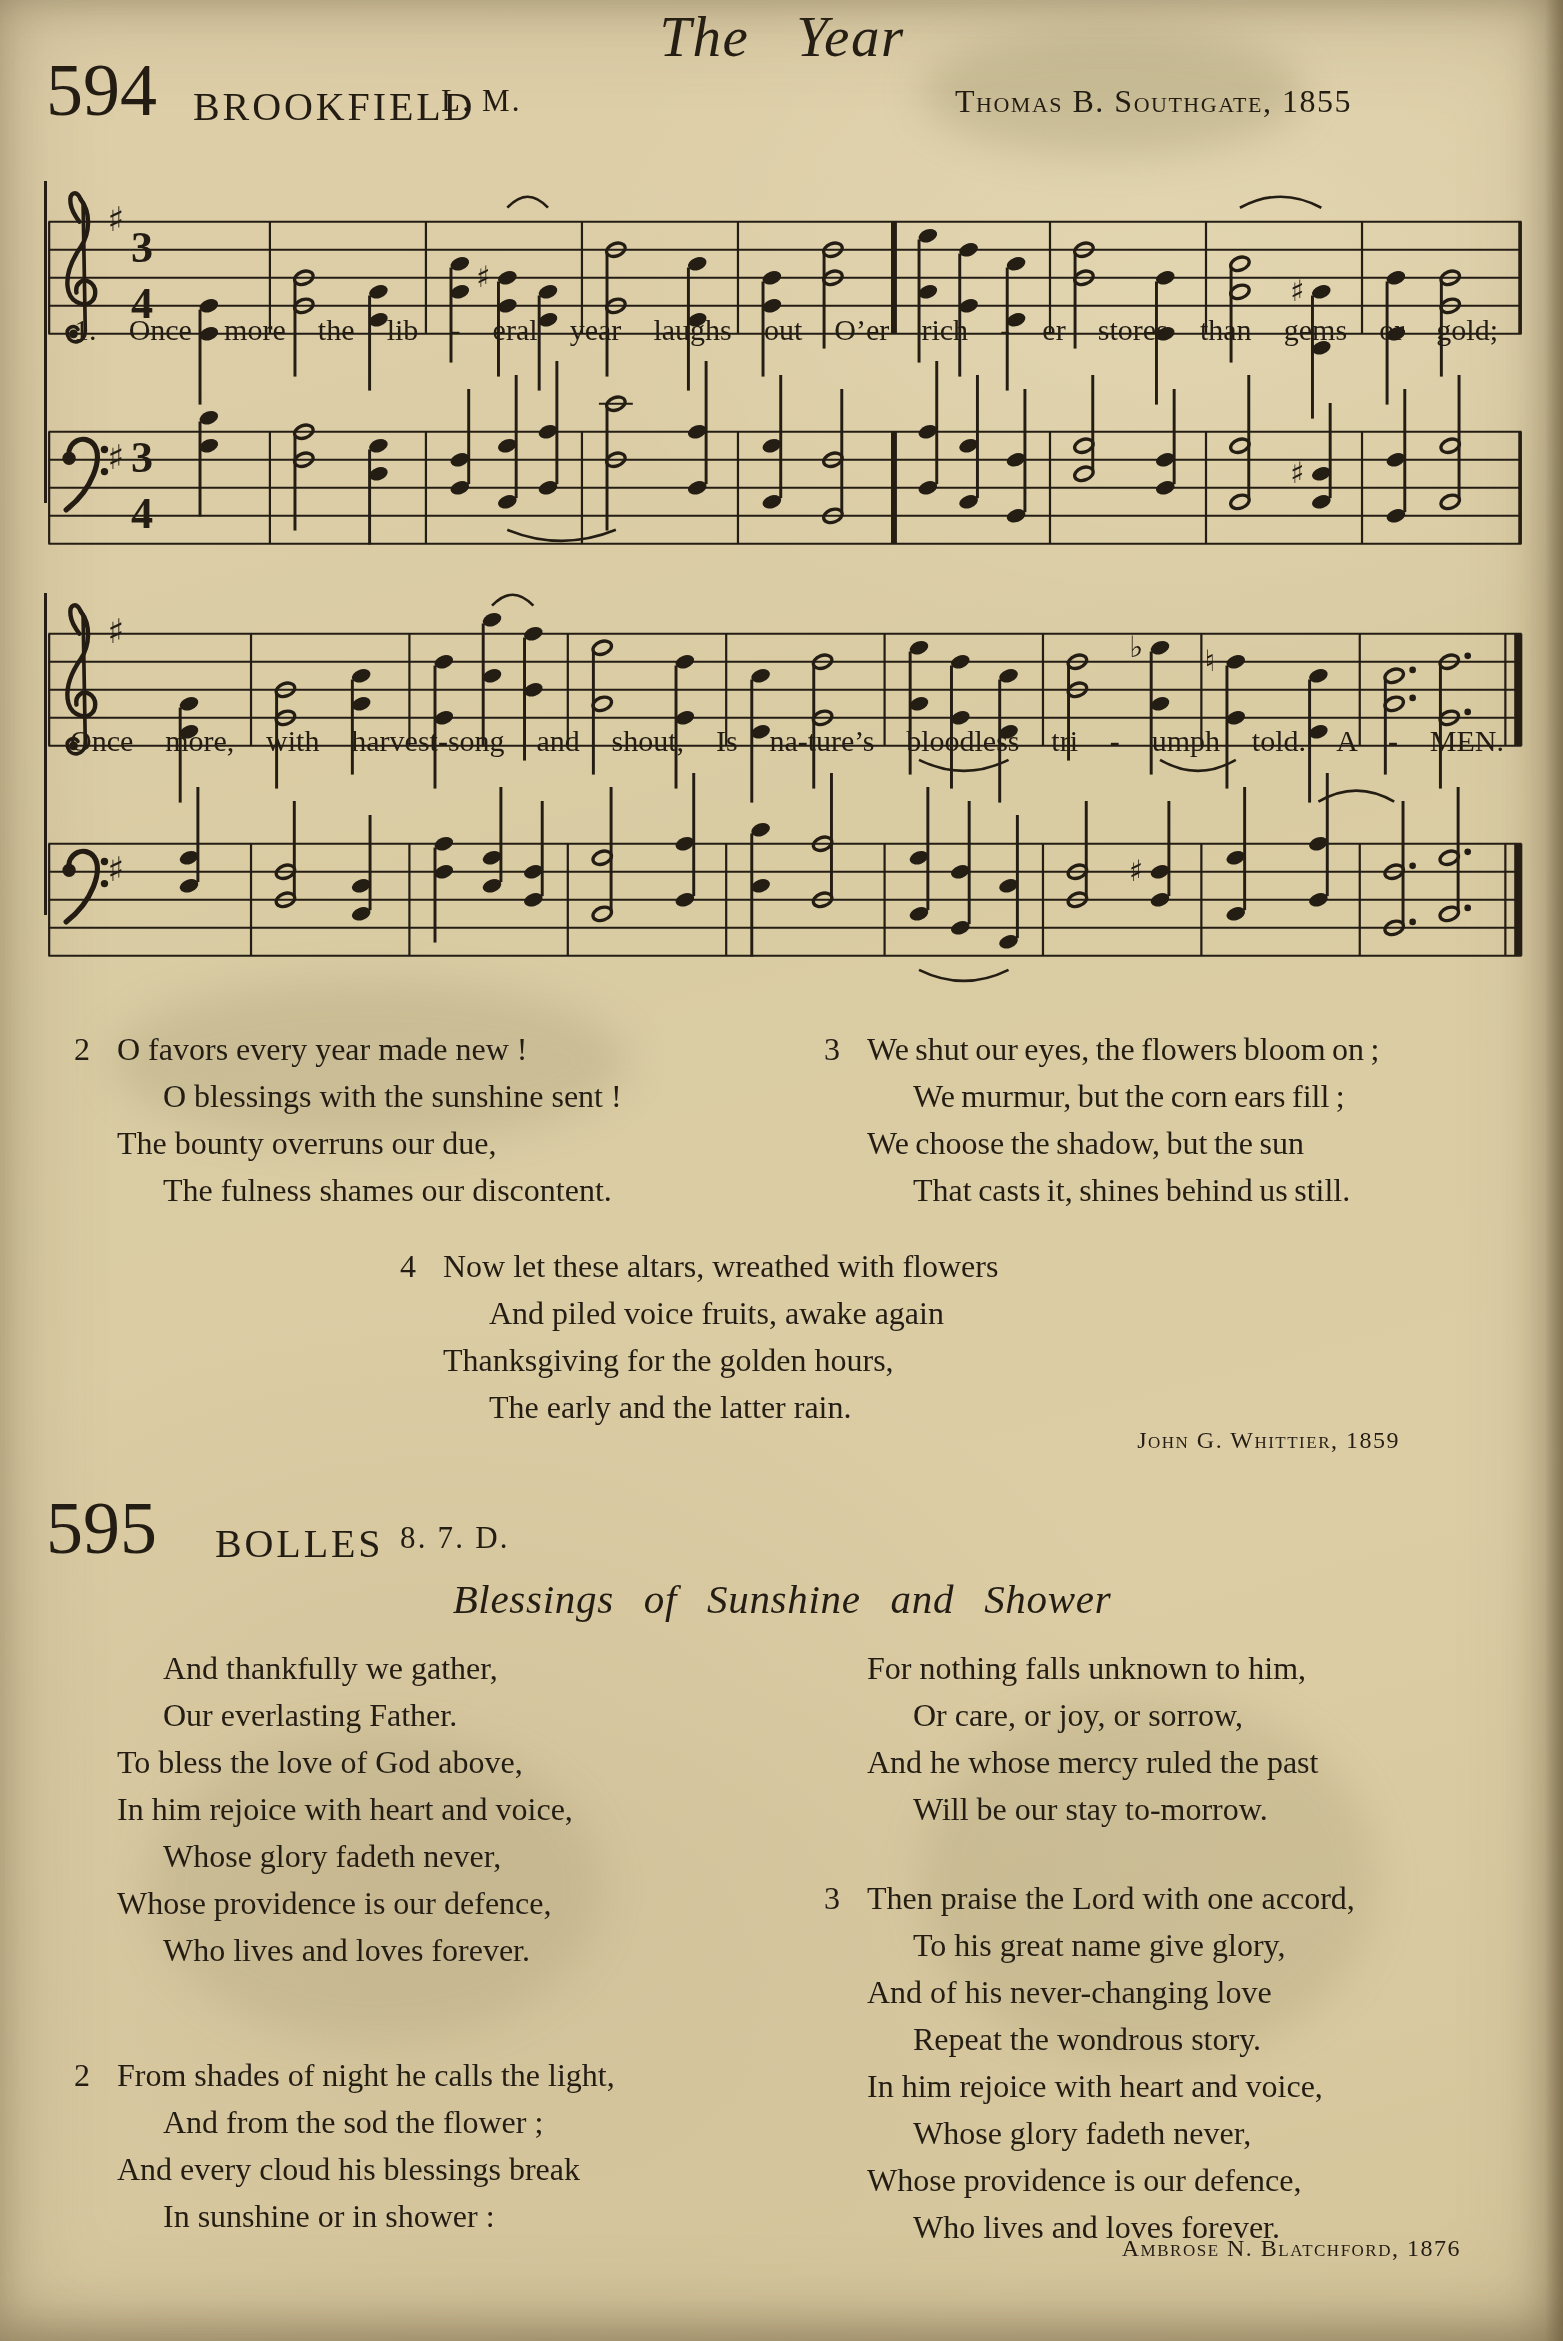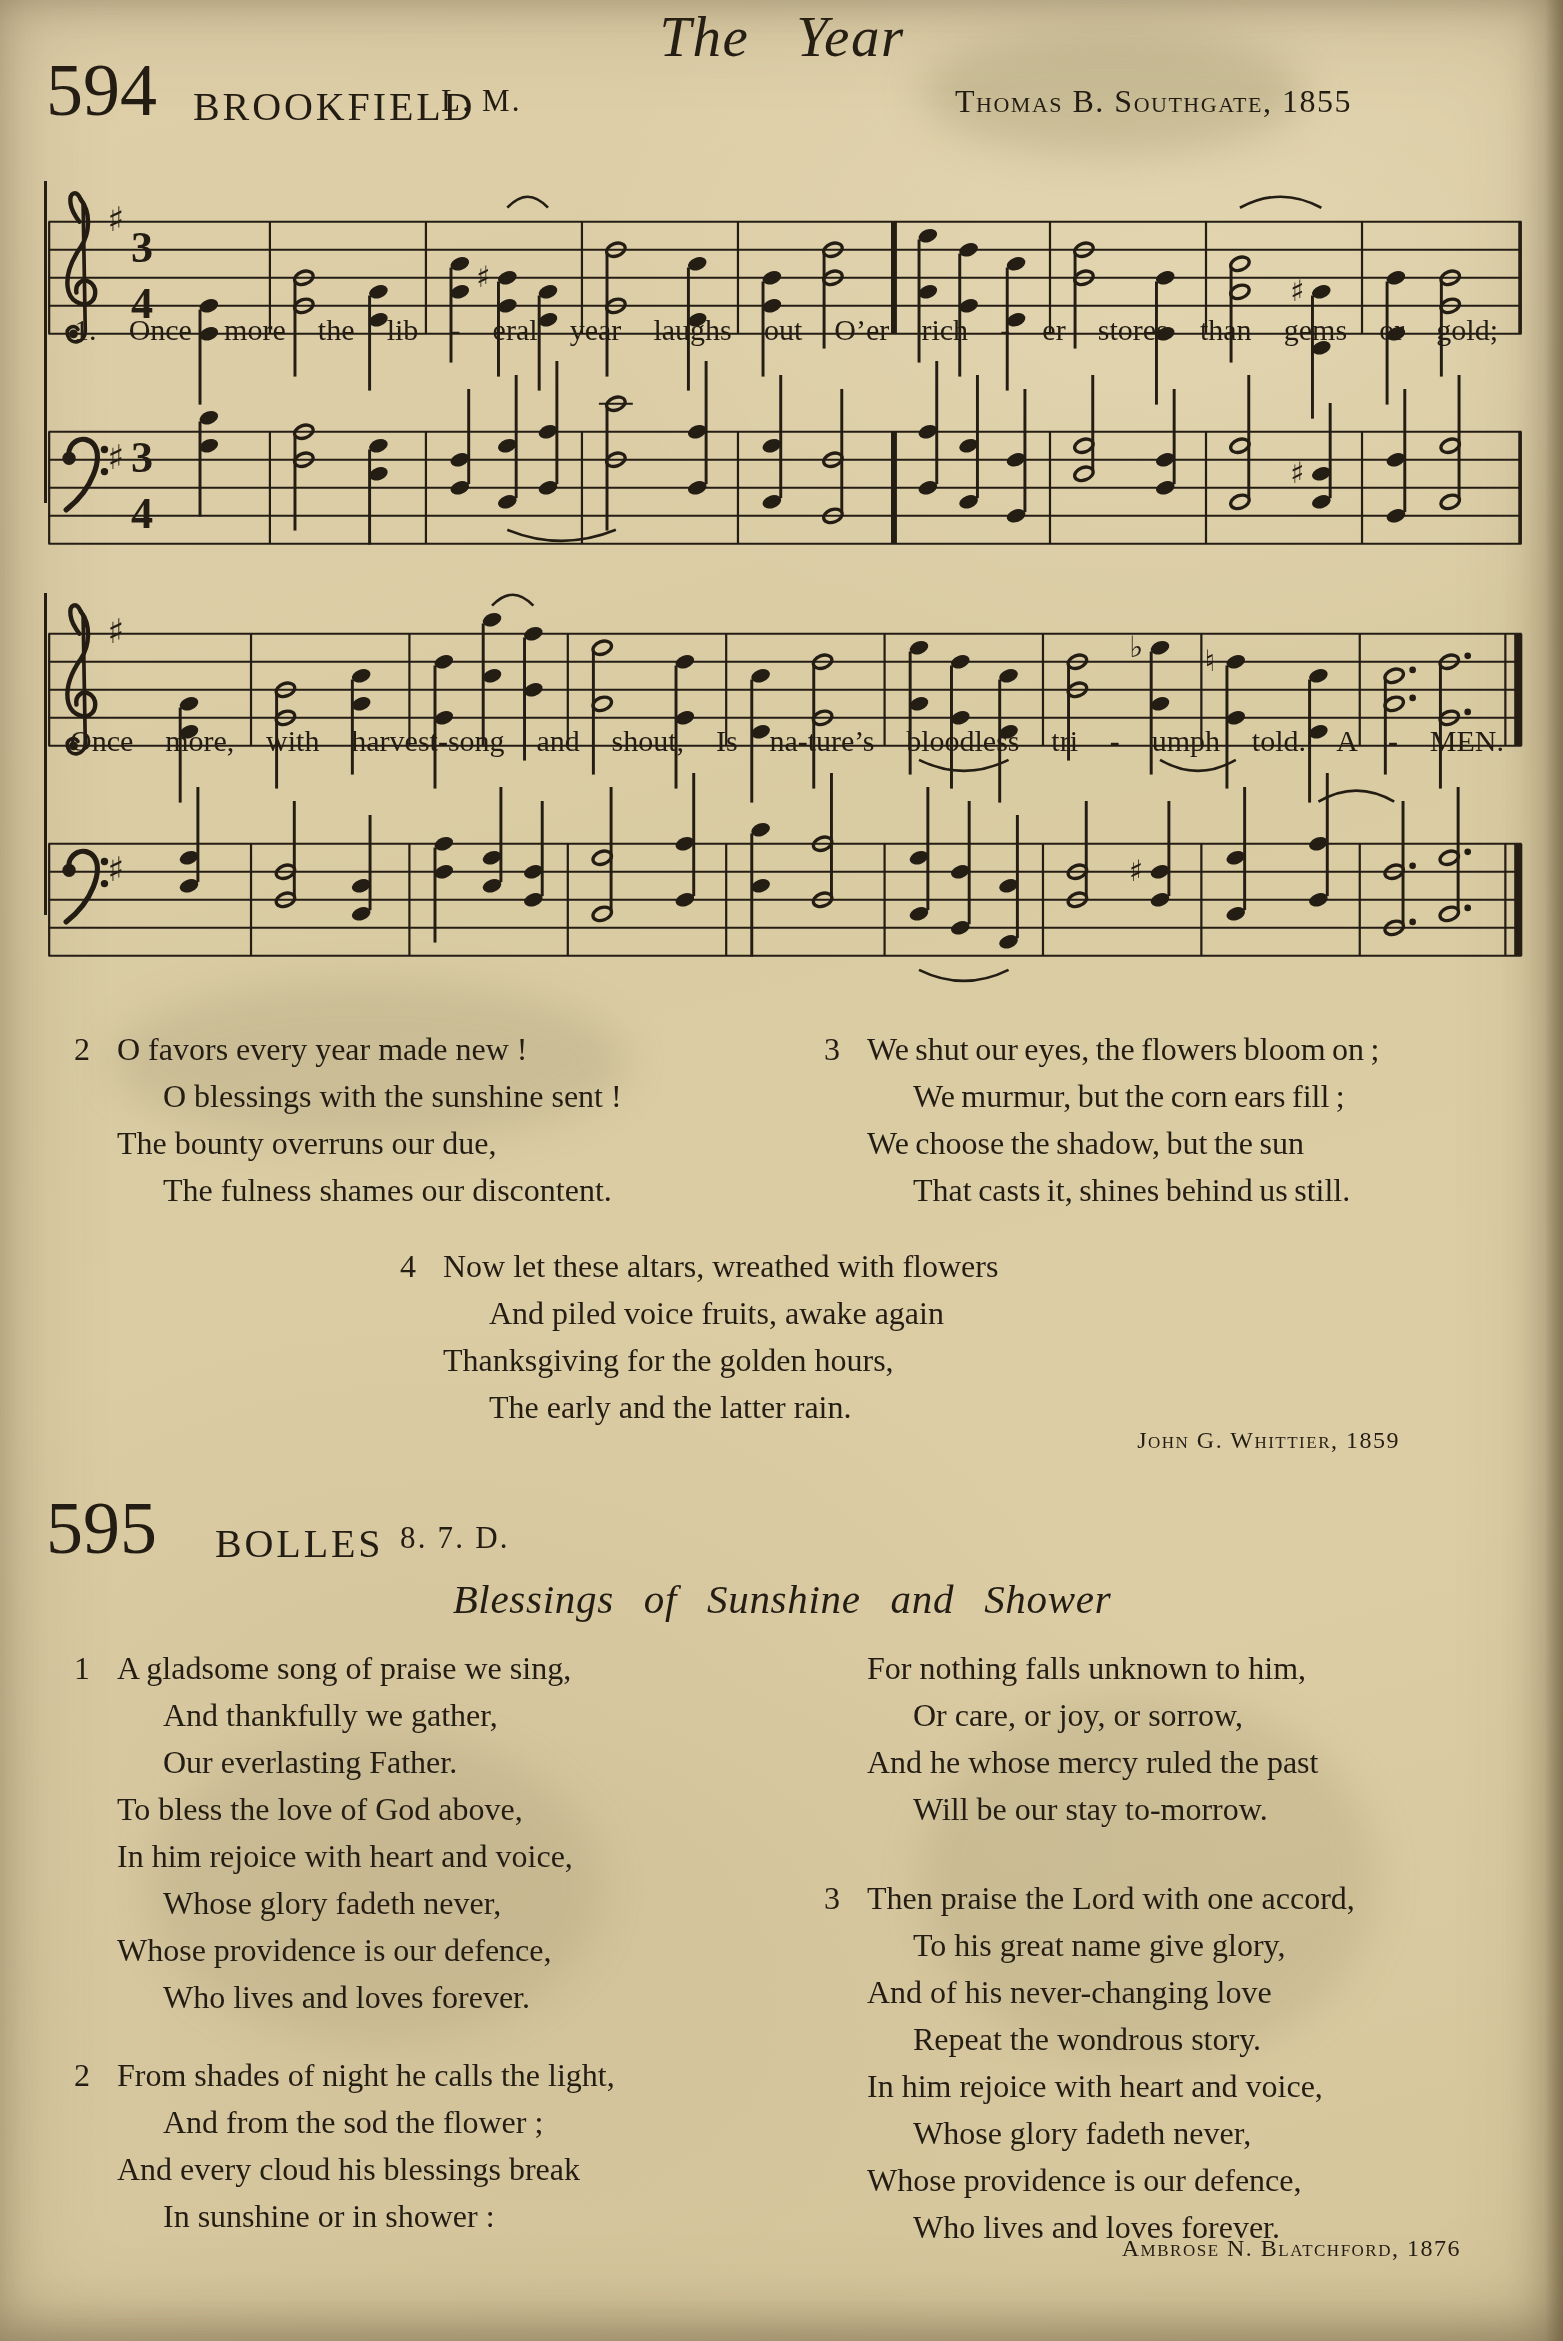--- a/index.html
+++ b/index.html
@@ -462,21 +462,20 @@
 
   <div class="abs attribution" style="left:737px;top:1427px;width:663px;">John G. Whittier, 1859</div>
 
   <div class="abs hymn-number" style="left:46px;top:1491px;">595</div>
   <div class="abs tune-name" style="left:215px;top:1520px;">BOLLES</div>
   <div class="abs tune-meter" style="left:400px;top:1520px;">8. 7. D.</div>
 
   <div class="abs subtitle" style="top:1575px;">Blessings of Sunshine and Shower</div>
 
   <div class="abs verse" style="left:74px;top:1645px;width:708px;">
-      <div class="vline"><span class="vnum">1</span>A gladsome song of praise we sing,</div>
       <div class="vline ind">And thankfully we gather,</div>
       <div class="vline ind">Our everlasting Father.</div>
       <div class="vline">To bless the love of God above,</div>
       <div class="vline">In him rejoice with heart and voice,</div>
       <div class="vline ind">Whose glory fadeth never,</div>
       <div class="vline">Whose providence is our defence,</div>
       <div class="vline ind">Who lives and loves forever.</div>
     </div>
   <div class="abs verse" style="left:74px;top:2052px;width:708px;">
       <div class="vline"><span class="vnum">2</span>From shades of night he calls the light,</div>

